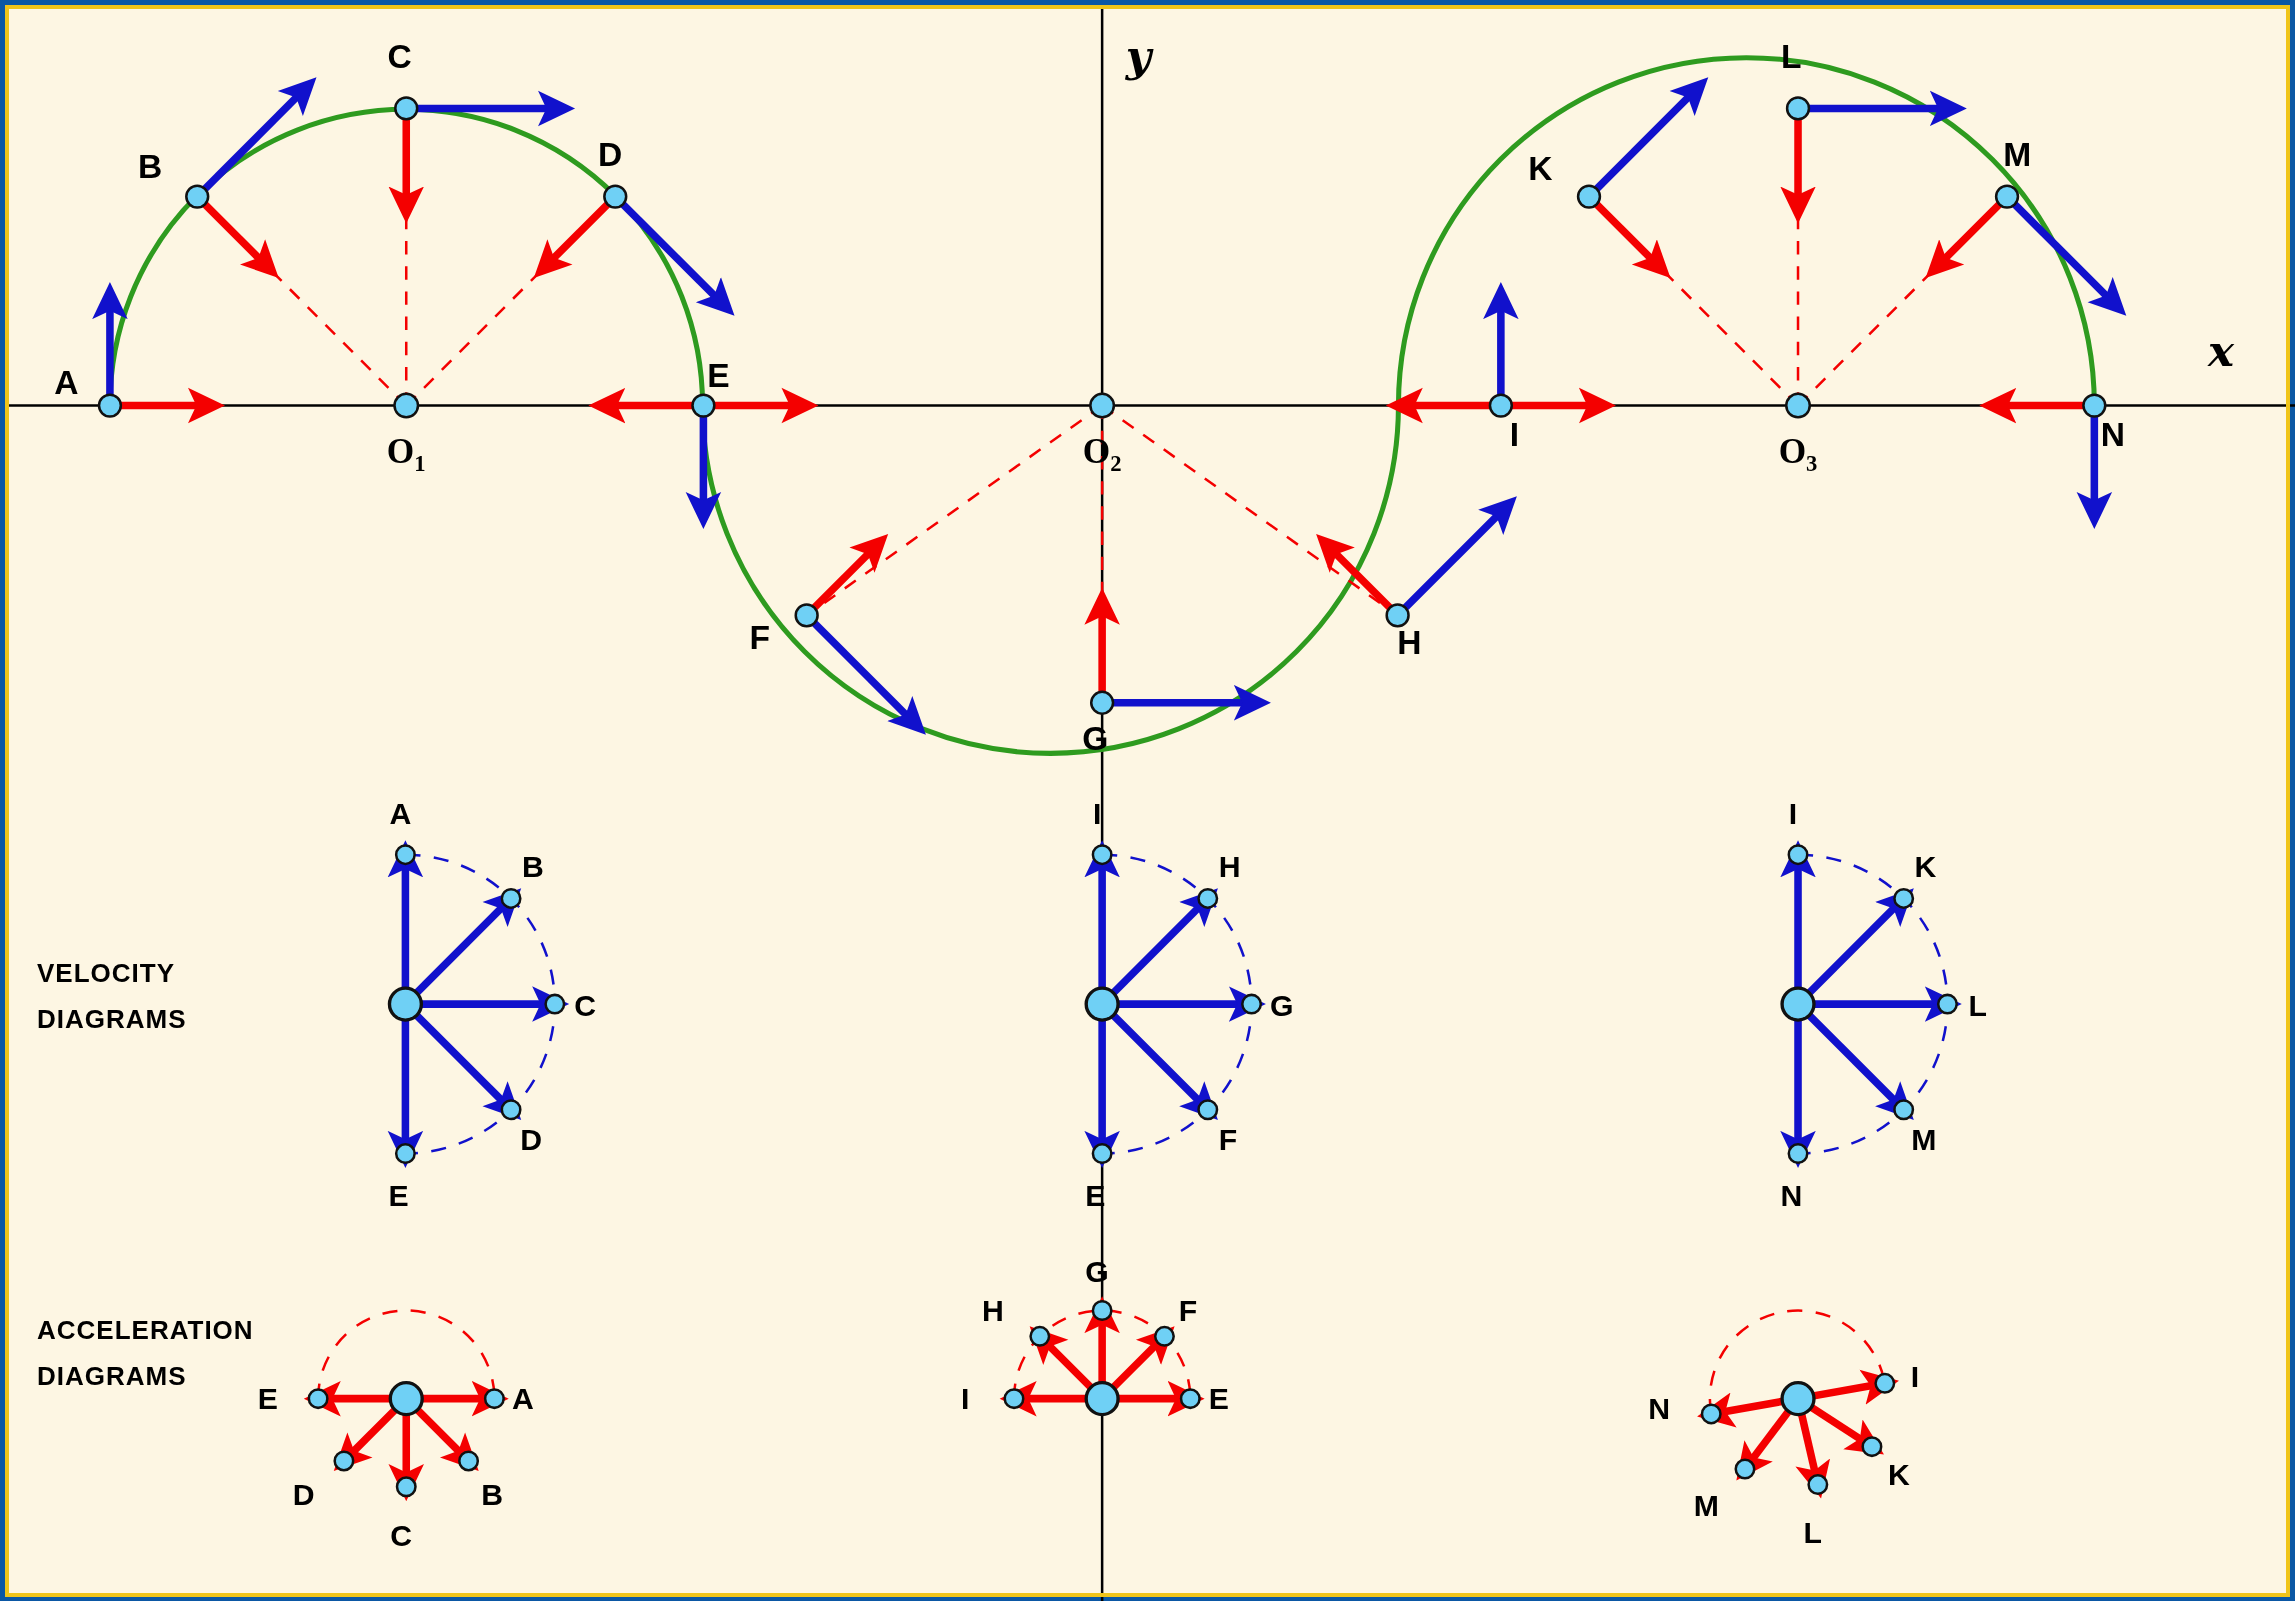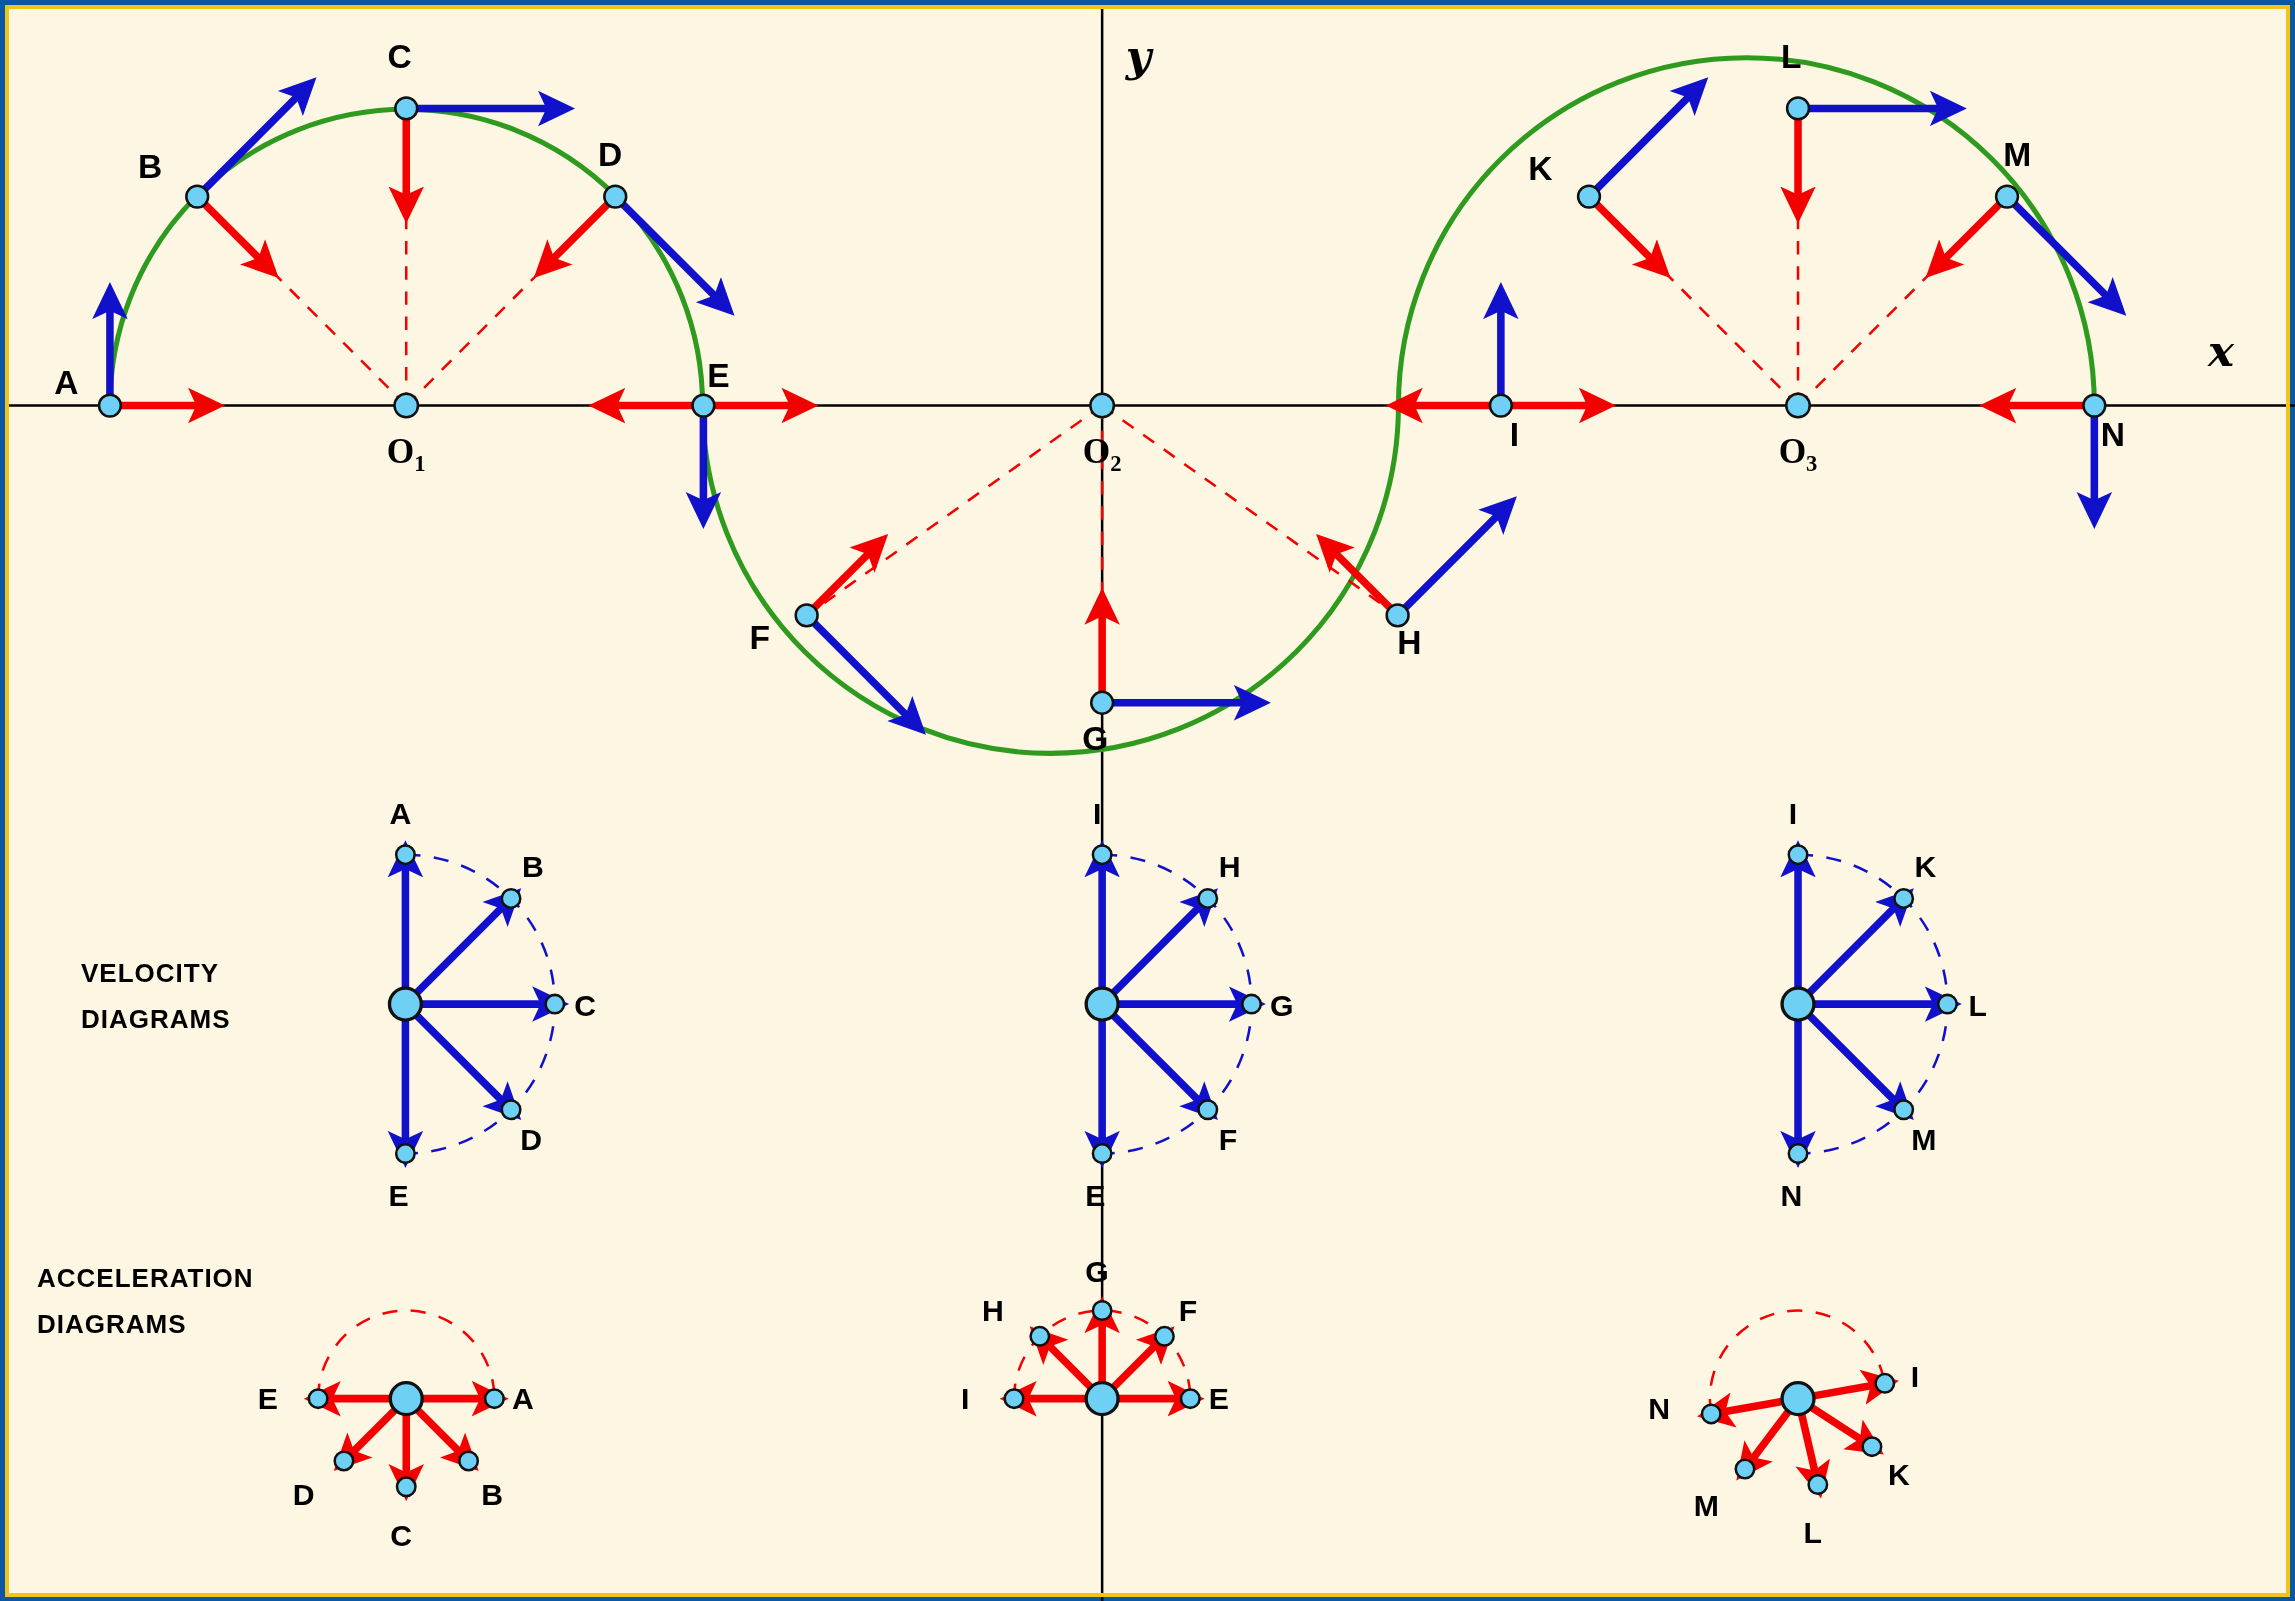--- a/index.html
+++ b/index.html
@@ -257,22 +257,22 @@
           <circle cx="2224.0604096342695" cy="1717.1870986765778" r="11" fill="#6fd0f5" stroke="#111" stroke-width="3"></circle>
           <text x="2256.0604096342695" y="1763.1870986765778" class="lbl lbl-small" text-anchor="middle">K</text>
           <line x1="2136" y1="1660" x2="2239.4048140662817" y2="1641.7669413449723" stroke="#f40000" stroke-width="9" marker-end="url(#ahA)"></line>
           <circle cx="2239.4048140662817" cy="1641.7669413449723" r="11" fill="#6fd0f5" stroke="#111" stroke-width="3"></circle>
           <text x="2275.4048140662817" y="1645.7669413449723" class="lbl lbl-small" text-anchor="middle">I</text>
           <circle cx="2136" cy="1660" r="19" fill="#6fd0f5" stroke="#111" stroke-width="4"></circle>
         </g>
       </g>
   </svg>
 
-  <div style="position:absolute;left:32px;top:953px;margin-left:44px;">
+  <div style="position:absolute;left:32px;top:953px;">
     <div class="lbl lbl-sec">VELOCITY</div>
     <div class="lbl lbl-sec" style="margin-top:15px;">DIAGRAMS</div>
   </div>
-  <div style="position:absolute;left:32px;top:1258px;">
+  <div style="position:absolute;left:32px;top:1310px;">
     <div class="lbl lbl-sec">ACCELERATION</div>
     <div class="lbl lbl-sec" style="margin-top:15px;">DIAGRAMS</div>
   </div>
 </div>
 
 
 </body></html>

